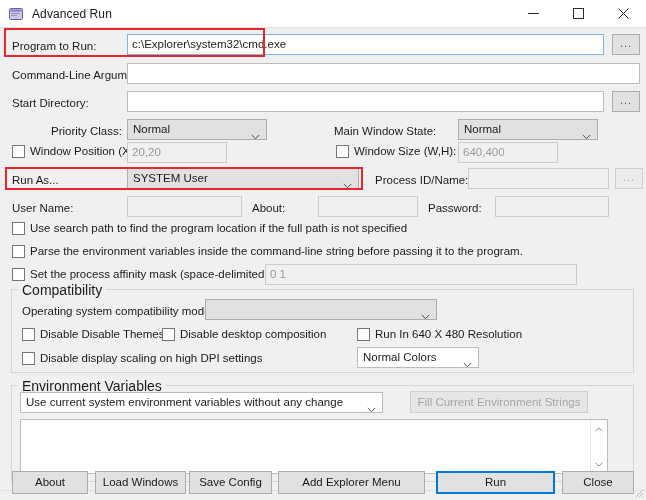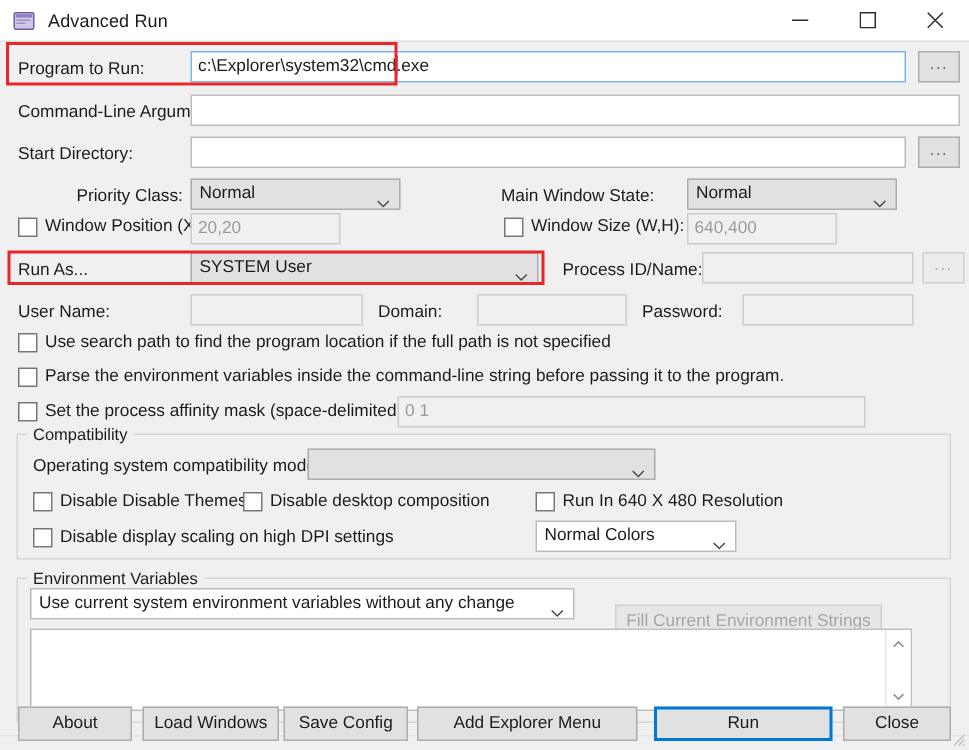--- a/index.html
+++ b/index.html
@@ -179,21 +179,21 @@
   
   .group {
     position: absolute;
     box-sizing: border-box;
     border: 1px solid #d6d6d6;
   }
   .group-title {
     position: absolute;
     background: #f0f0f0;
     padding: 0 4px;
-    font-size: 11px;
+    font-size: 14px;
     color: #1b1b1b;
     line-height: 12px;
   }
 
   
   .btn {
     position: absolute;
     box-sizing: border-box;
     height: 23px;
     background: #e1e1e1;
@@ -207,21 +207,20 @@
     overflow: hidden;
   }
   .btn.default {
     border: 2px solid #0078d7;
     line-height: 19px;
   }
   .btn.disabled {
     background: #e6e6e6;
     border: 1px solid #cfcfcf;
     color: #a6a6a6;
-    margin-top: 12px;
   }
 
   
   .textarea-wrap {
     position: absolute;
     box-sizing: border-box;
     background: #ffffff;
     border: 1px solid #bcbcbc;
   }
   .scrollbar {
@@ -354,21 +353,21 @@
             <path d="M0.8 1 L4.5 4.7 L8.2 1" fill="none" stroke="#4a4a4a" stroke-width="1"></path>
           </svg>
       </span>
     </div>
     <div class="lbl" style="left:375px; top:145px;">Process ID/Name:</div>
     <div class="field disabled" style="left:468px; top:140px; width:141px;"></div>
     <div class="browse disabled" style="left:615px; top:140px;">...</div>
 
     <div class="lbl" style="left:12px; top:173px;">User Name:</div>
     <div class="field disabled" style="left:127px; top:168px; width:115px;"></div>
-    <div class="lbl" style="left:252px; top:173px;">Domain:</div>
+    <div class="lbl" style="left:252px; top:173px;">About:</div>
     <div class="field disabled" style="left:318px; top:168px; width:100px;"></div>
     <div class="lbl" style="left:428px; top:173px;">Password:</div>
     <div class="field disabled" style="left:495px; top:168px; width:114px;"></div>
 
     <div class="cb" style="left:12px; top:194px;">
       <span class="box"></span>
       <span class="cbl">Use search path to find the program location if the full path is not specified</span>
     </div>
     <div class="cb" style="left:12px; top:217px;">
       <span class="box"></span>
@@ -402,21 +401,21 @@
     </div>
     <div class="cb" style="left:357px; top:300px;">
       <span class="box"></span>
       <span class="cbl">Run In 640 X 480 Resolution</span>
     </div>
 
     <div class="cb" style="left:22px; top:324px;">
       <span class="box"></span>
       <span class="cbl">Disable display scaling on high DPI settings</span>
     </div>
-    <div class="combo white" style="left:357px; top:319px; width:134px;">
+    <div class="combo white" style="left:357px; top:319px; width:122px;">
       <span>Normal Colors</span>
       <span class="chev">
         <svg width="9" height="6" viewBox="0 0 9 6">
             <path d="M0.8 1 L4.5 4.7 L8.2 1" fill="none" stroke="#4a4a4a" stroke-width="1"></path>
           </svg>
       </span>
     </div>
 
     <div class="group" style="left:11px; top:357px; width:623px; height:97px;"></div>
     <div class="group-title" style="left:18px; top:352px;">Environment Variables</div>

